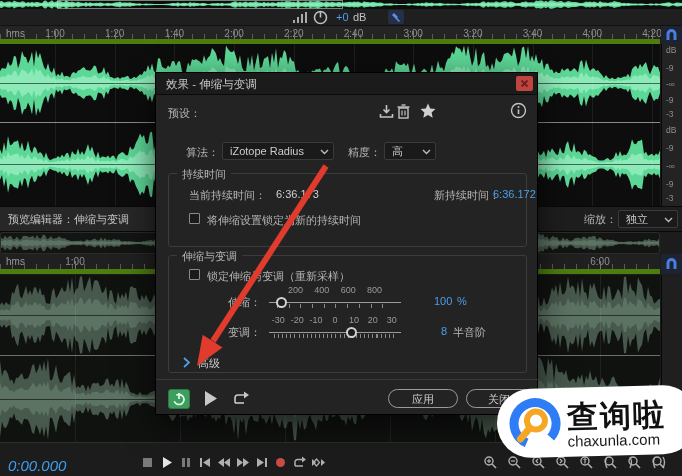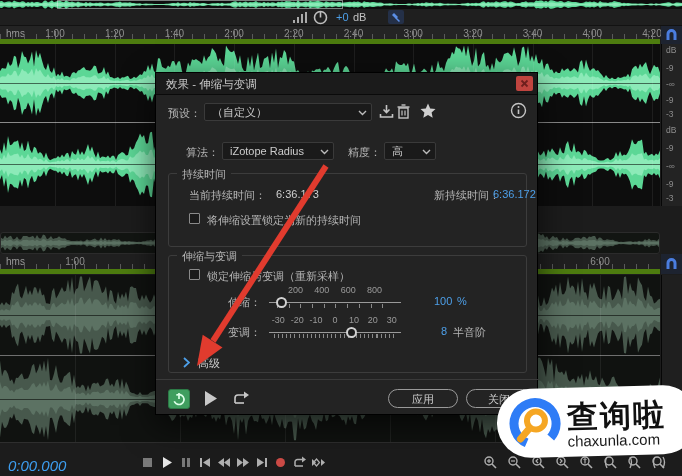--- a/index.html
+++ b/index.html
@@ -154,20 +154,32 @@
       <div class="gridline" style="left: 234.1px; top: 0px; bottom: 0px;"></div>
       <div class="gridline" style="left: 293.8px; top: 0px; bottom: 0px;"></div>
       <div class="gridline" style="left: 353.5px; top: 0px; bottom: 0px;"></div>
       <div class="gridline" style="left: 413.2px; top: 0px; bottom: 0px;"></div>
       <div class="gridline" style="left: 472.9px; top: 0px; bottom: 0px;"></div>
       <div class="gridline" style="left: 532.6px; top: 0px; bottom: 0px;"></div>
       <div class="gridline" style="left: 592.3px; top: 0px; bottom: 0px;"></div>
       <div class="gridline" style="left: 652px; top: 0px; bottom: 0px;"></div>
     </div>
 
+  <div class="abs" style="left:0;top:206px;width:682px;height:26px;background:#1e1e1e;border-top:1px solid #090909;border-bottom:1px solid #090909;">
+    <div class="abs" style="left:0;top:0;width:162px;height:24px;background:#272727;border-right:1px solid #0c0c0c;">
+      <span class="lbl" style="position:absolute;left:8px;top:5px;color:#c4c4c4;">预览编辑器：伸缩与变调</span>
+    </div>
+    <span class="abs lbl" style="left:584px;top:5px;">缩放：</span>
+    <div class="sel" style="left:618px;top:3px;width:60px;">
+      <span>独立</span>
+      <svg class="chev" width="9" height="6" viewBox="0 0 9 6">
+        <polyline points="1,1 4.5,4.5 8,1" fill="none" stroke="#bbb" stroke-width="1.4"></polyline>
+        </svg>
+    </div>
+  </div>
 
   <div class="abs wave" style="left:0;top:232px;width:660px;height:22px;background:#121512;border:1px solid #2b2b2b;border-radius:3px;">
       <svg width="658" height="20" viewBox="0 0 658 20" preserveAspectRatio="none">
         <polygon points="0,4.8 2,6.1 4,2.5 6,5.3 8,3.6 10,2.7 12,6.6 14,6.1 16,3.5 18,6.5 20,6.5 22,3.1 24,3.1 26,2.9 28,4.3 30,3.8 32,2.8 34,5.8 36,2.1 38,5.3 40,5.4 42,1.4 44,2.3 46,6.2 48,5.2 50,3.1 52,5.9 54,5.2 56,4.9 58,3.2 60,5.1 62,5.6 64,5.2 66,6.9 68,7.3 70,8.0 72,8.1 74,8.1 76,7.7 78,8.0 80,7.4 82,8.6 84,8.0 86,6.3 88,7.5 90,7.2 92,6.3 94,5.5 96,7.3 98,7.4 100,4.6 102,7.5 104,5.0 106,7.6 108,6.4 110,7.5 112,6.2 114,6.3 116,7.1 118,6.2 120,8.2 122,8.4 124,8.0 126,8.4 128,8.1 130,8.4 132,8.5 134,8.7 136,9.0 138,8.7 140,9.0 142,8.2 144,8.3 146,7.5 148,7.6 150,6.7 152,8.0 154,6.3 156,8.0 158,6.8 160,5.8 162,6.4 164,4.3 166,5.3 168,6.3 170,6.8 172,6.8 174,6.3 176,5.0 178,4.9 180,4.9 182,5.2 184,5.6 186,7.5 188,5.4 190,6.6 192,5.8 194,6.9 196,6.4 198,7.5 200,5.3 202,6.9 204,5.2 206,5.5 208,6.9 210,3.8 212,2.6 214,4.7 216,2.2 218,4.0 220,2.6 222,4.5 224,3.2 226,4.7 228,2.6 230,3.1 232,2.8 234,0.4 236,1.3 238,0.4 240,5.9 242,1.4 244,1.0 246,5.5 248,6.0 250,6.6 252,3.0 254,6.8 256,4.8 258,5.6 260,2.6 262,3.4 264,6.4 266,5.2 268,5.2 270,3.3 272,3.5 274,3.6 276,4.6 278,5.8 280,1.3 282,2.8 284,4.3 286,2.4 288,1.6 290,2.5 292,4.5 294,4.6 296,4.1 298,5.0 300,3.3 302,6.1 304,6.8 306,6.3 308,6.3 310,4.0 312,6.2 314,7.3 316,6.6 318,6.0 320,7.4 322,8.2 324,6.9 326,5.5 328,5.6 330,7.7 332,5.8 334,5.7 336,7.6 338,4.6 340,5.2 342,4.9 344,4.1 346,6.2 348,5.5 350,6.7 352,7.2 354,4.6 356,7.0 358,6.8 360,7.5 362,7.4 364,7.2 366,6.7 368,7.0 370,9.0 372,8.5 374,8.6 376,9.0 378,9.0 380,9.0 382,8.8 384,8.9 386,9.0 388,8.4 390,7.8 392,8.8 394,7.6 396,6.9 398,7.0 400,8.2 402,6.4 404,7.6 406,7.1 408,5.5 410,7.3 412,5.1 414,6.0 416,4.4 418,4.8 420,6.4 422,7.7 424,7.7 426,5.5 428,5.9 430,6.2 432,7.5 434,6.6 436,7.4 438,8.0 440,8.0 442,7.4 444,6.1 446,6.6 448,7.7 450,5.5 452,6.5 454,7.4 456,6.2 458,3.3 460,4.6 462,2.6 464,3.5 466,1.2 468,1.4 470,1.0 472,1.3 474,1.5 476,4.7 478,3.1 480,6.2 482,6.1 484,3.8 486,1.4 488,3.1 490,6.3 492,6.7 494,4.1 496,3.4 498,4.1 500,6.2 502,2.7 504,5.9 506,2.7 508,6.5 510,5.7 512,5.8 514,3.8 516,6.3 518,4.2 520,1.9 522,5.8 524,0.4 526,5.4 528,1.2 530,4.2 532,0.4 534,3.2 536,1.0 538,0.4 540,2.6 542,1.1 544,4.8 546,3.2 548,6.7 550,4.8 552,2.7 554,4.7 556,4.0 558,7.4 560,7.5 562,4.5 564,6.9 566,5.3 568,7.4 570,7.7 572,7.1 574,4.9 576,4.8 578,4.8 580,6.0 582,3.7 584,4.1 586,6.0 588,3.6 590,3.9 592,3.1 594,3.1 596,6.9 598,4.4 600,4.7 602,6.9 604,7.3 606,6.3 608,6.7 610,7.1 612,6.7 614,7.9 616,8.3 618,8.9 620,8.7 622,9.0 624,8.7 626,8.5 628,8.3 630,8.3 632,9.0 634,8.4 636,8.7 638,7.7 640,8.4 642,8.3 644,6.3 646,7.6 648,5.4 650,7.6 652,7.0 654,7.3 656,7.9 658,5.8 658,14.2 656,12.1 654,12.7 652,13.0 650,12.4 648,14.6 646,12.4 644,13.7 642,11.7 640,11.6 638,12.3 636,11.3 634,11.6 632,11.0 630,11.7 628,11.7 626,11.5 624,11.3 622,11.0 620,11.3 618,11.1 616,11.7 614,12.1 612,13.3 610,12.9 608,13.3 606,13.7 604,12.7 602,13.1 600,15.3 598,15.6 596,13.1 594,16.9 592,16.9 590,16.1 588,16.4 586,14.0 584,15.9 582,16.3 580,14.0 578,15.2 576,15.2 574,15.1 572,12.9 570,12.3 568,12.6 566,14.7 564,13.1 562,15.5 560,12.5 558,12.6 556,16.0 554,15.3 552,17.3 550,15.2 548,13.3 546,16.8 544,15.2 542,18.9 540,17.4 538,19.6 536,19.0 534,16.8 532,19.6 530,15.8 528,18.8 526,14.6 524,19.6 522,14.2 520,18.1 518,15.8 516,13.7 514,16.2 512,14.2 510,14.3 508,13.5 506,17.3 504,14.1 502,17.3 500,13.8 498,15.9 496,16.6 494,15.9 492,13.3 490,13.7 488,16.9 486,18.6 484,16.2 482,13.9 480,13.8 478,16.9 476,15.3 474,18.5 472,18.7 470,19.0 468,18.6 466,18.8 464,16.5 462,17.4 460,15.4 458,16.7 456,13.8 454,12.6 452,13.5 450,14.5 448,12.3 446,13.4 444,13.9 442,12.6 440,12.0 438,12.0 436,12.6 434,13.4 432,12.5 430,13.8 428,14.1 426,14.5 424,12.3 422,12.3 420,13.6 418,15.2 416,15.6 414,14.0 412,14.9 410,12.7 408,14.5 406,12.9 404,12.4 402,13.6 400,11.8 398,13.0 396,13.1 394,12.4 392,11.2 390,12.2 388,11.6 386,11.0 384,11.1 382,11.2 380,11.0 378,11.0 376,11.0 374,11.4 372,11.5 370,11.0 368,13.0 366,13.3 364,12.8 362,12.6 360,12.5 358,13.2 356,13.0 354,15.4 352,12.8 350,13.3 348,14.5 346,13.8 344,15.9 342,15.1 340,14.8 338,15.4 336,12.4 334,14.3 332,14.2 330,12.3 328,14.4 326,14.5 324,13.1 322,11.8 320,12.6 318,14.0 316,13.4 314,12.7 312,13.8 310,16.0 308,13.7 306,13.7 304,13.2 302,13.9 300,16.7 298,15.0 296,15.9 294,15.4 292,15.5 290,17.5 288,18.4 286,17.6 284,15.7 282,17.2 280,18.7 278,14.2 276,15.4 274,16.4 272,16.5 270,16.7 268,14.8 266,14.8 264,13.6 262,16.6 260,17.4 258,14.4 256,15.2 254,13.2 252,17.0 250,13.4 248,14.0 246,14.5 244,19.0 242,18.6 240,14.1 238,19.6 236,18.7 234,19.6 232,17.2 230,16.9 228,17.4 226,15.3 224,16.8 222,15.5 220,17.4 218,16.0 216,17.8 214,15.3 212,17.4 210,16.2 208,13.1 206,14.5 204,14.8 202,13.1 200,14.7 198,12.5 196,13.6 194,13.1 192,14.2 190,13.4 188,14.6 186,12.5 184,14.4 182,14.8 180,15.1 178,15.1 176,15.0 174,13.7 172,13.2 170,13.2 168,13.7 166,14.7 164,15.7 162,13.6 160,14.2 158,13.2 156,12.0 154,13.7 152,12.0 150,13.3 148,12.4 146,12.5 144,11.7 142,11.8 140,11.0 138,11.3 136,11.0 134,11.3 132,11.5 130,11.6 128,11.9 126,11.6 124,12.0 122,11.6 120,11.8 118,13.8 116,12.9 114,13.7 112,13.8 110,12.5 108,13.6 106,12.4 104,15.0 102,12.5 100,15.4 98,12.6 96,12.7 94,14.5 92,13.7 90,12.8 88,12.5 86,13.7 84,12.0 82,11.4 80,12.6 78,12.0 76,12.3 74,11.9 72,11.9 70,12.0 68,12.7 66,13.1 64,14.8 62,14.4 60,14.9 58,16.8 56,15.1 54,14.8 52,14.1 50,16.9 48,14.8 46,13.8 44,17.7 42,18.6 40,14.6 38,14.7 36,17.9 34,14.2 32,17.2 30,16.2 28,15.7 26,17.1 24,16.9 22,16.9 20,13.5 18,13.5 16,16.5 14,13.9 12,13.4 10,17.3 8,16.4 6,14.7 4,17.5 2,13.9 0,15.2" fill="#47584c"></polygon>
         <polygon points="0,7.7 2,8.3 4,6.6 6,7.9 8,7.1 10,6.7 12,8.5 14,8.2 16,7.1 18,8.4 20,8.4 22,6.9 24,6.9 26,6.8 28,7.4 30,7.2 32,6.8 34,8.1 36,6.5 38,7.9 40,7.9 42,6.1 44,6.5 46,8.3 48,7.8 50,6.9 52,8.2 54,7.8 56,7.7 58,6.9 60,7.8 62,8.0 64,7.8 66,8.6 68,8.8 70,9.1 72,9.2 74,9.1 76,9.0 78,9.1 80,8.8 82,9.4 84,9.1 86,8.3 88,8.9 90,8.7 92,8.4 94,8.0 96,8.8 98,8.8 100,7.6 102,8.9 104,7.7 106,8.9 108,8.4 110,8.9 112,8.3 114,8.3 116,8.7 118,8.3 120,9.2 122,9.3 124,9.1 126,9.3 128,9.2 130,9.3 132,9.3 134,9.4 136,9.6 138,9.4 140,9.6 142,9.2 144,9.2 146,8.9 148,8.9 150,8.5 152,9.1 154,8.3 156,9.1 158,8.6 160,8.1 162,8.4 164,7.4 166,7.9 168,8.3 170,8.5 172,8.6 174,8.3 176,7.8 178,7.7 180,7.7 182,7.8 184,8.0 186,8.9 188,7.9 190,8.4 192,8.1 194,8.6 196,8.4 198,8.9 200,7.9 202,8.6 204,7.8 206,8.0 208,8.6 210,7.2 212,6.7 214,7.6 216,6.5 218,7.3 220,6.7 222,7.5 224,6.9 226,7.6 228,6.7 230,6.9 232,6.7 234,5.7 236,6.1 238,5.7 240,8.1 242,6.1 244,5.9 246,8.0 248,8.2 250,8.5 252,6.9 254,8.5 256,7.6 258,8.0 260,6.7 262,7.0 264,8.4 266,7.9 268,7.9 270,7.0 272,7.1 274,7.1 276,7.6 278,8.1 280,6.1 282,6.8 284,7.5 286,6.6 288,6.2 290,6.6 292,7.5 294,7.6 296,7.3 298,7.7 300,7.0 302,8.2 304,8.6 306,8.3 308,8.3 310,7.3 312,8.3 314,8.8 316,8.5 318,8.2 320,8.8 322,9.2 324,8.6 326,8.0 328,8.0 330,9.0 332,8.1 334,8.1 336,8.9 338,7.6 340,7.8 342,7.7 344,7.3 346,8.3 348,8.0 350,8.5 352,8.7 354,7.6 356,8.7 358,8.6 360,8.9 362,8.8 364,8.8 366,8.5 368,8.7 370,9.5 372,9.3 374,9.4 376,9.6 378,9.6 380,9.5 382,9.5 384,9.5 386,9.6 388,9.3 390,9.0 392,9.5 394,8.9 396,8.6 398,8.7 400,9.2 402,8.4 404,8.9 406,8.7 408,8.0 410,8.8 412,7.8 414,8.2 416,7.5 418,7.7 420,8.4 422,9.0 424,9.0 426,8.0 428,8.1 430,8.3 432,8.9 434,8.5 436,8.8 438,9.1 440,9.1 442,8.8 444,8.2 446,8.5 448,8.9 450,8.0 452,8.4 454,8.8 456,8.3 458,7.0 460,7.6 462,6.7 464,7.1 466,6.0 468,6.1 470,5.9 472,6.1 474,6.2 476,7.6 478,6.9 480,8.3 482,8.3 484,7.2 486,6.1 488,6.9 490,8.3 492,8.5 494,7.4 496,7.0 498,7.3 500,8.3 502,6.7 504,8.2 506,6.7 508,8.4 510,8.0 512,8.1 514,7.2 516,8.3 518,7.4 520,6.3 522,8.1 524,5.7 526,7.9 528,6.1 530,7.4 532,5.7 534,6.9 536,6.0 538,5.7 540,6.7 542,6.0 544,7.7 546,7.0 548,8.5 550,7.7 552,6.7 554,7.6 556,7.3 558,8.8 560,8.9 562,7.5 564,8.6 566,7.9 568,8.9 570,9.0 572,8.7 574,7.7 576,7.7 578,7.7 580,8.2 582,7.2 584,7.3 586,8.2 588,7.1 590,7.2 592,6.9 594,6.9 596,8.6 598,7.5 600,7.6 602,8.6 604,8.8 606,8.3 608,8.5 610,8.7 612,8.5 614,9.1 616,9.3 618,9.5 620,9.4 622,9.6 624,9.4 626,9.3 628,9.2 630,9.2 632,9.6 634,9.3 636,9.4 638,9.0 640,9.3 642,9.3 644,8.3 646,8.9 648,7.9 650,8.9 652,8.7 654,8.8 656,9.0 658,8.1 658,11.9 656,11.0 654,11.2 652,11.3 650,11.1 648,12.1 646,11.1 644,11.7 642,10.7 640,10.7 638,11.0 636,10.6 634,10.7 632,10.4 630,10.8 628,10.8 626,10.7 624,10.6 622,10.4 620,10.6 618,10.5 616,10.7 614,10.9 612,11.5 610,11.3 608,11.5 606,11.7 604,11.2 602,11.4 600,12.4 598,12.5 596,11.4 594,13.1 592,13.1 590,12.8 588,12.9 586,11.8 584,12.7 582,12.8 580,11.8 578,12.3 576,12.3 574,12.3 572,11.3 570,11.0 568,11.1 566,12.1 564,11.4 562,12.5 560,11.1 558,11.2 556,12.7 554,12.4 552,13.3 550,12.3 548,11.5 546,13.0 544,12.3 542,14.0 540,13.3 538,14.3 536,14.0 534,13.1 532,14.3 530,12.6 528,13.9 526,12.1 524,14.3 522,11.9 520,13.7 518,12.6 516,11.7 514,12.8 512,11.9 510,12.0 508,11.6 506,13.3 504,11.8 502,13.3 500,11.7 498,12.7 496,13.0 494,12.6 492,11.5 490,11.7 488,13.1 486,13.9 484,12.8 482,11.7 480,11.7 478,13.1 476,12.4 474,13.8 472,13.9 470,14.1 468,13.9 466,14.0 464,12.9 462,13.3 460,12.4 458,13.0 456,11.7 454,11.2 452,11.6 450,12.0 448,11.1 446,11.5 444,11.8 442,11.2 440,10.9 438,10.9 436,11.2 434,11.5 432,11.1 430,11.7 428,11.9 426,12.0 424,11.0 422,11.0 420,11.6 418,12.3 416,12.5 414,11.8 412,12.2 410,11.2 408,12.0 406,11.3 404,11.1 402,11.6 400,10.8 398,11.3 396,11.4 394,11.1 392,10.5 390,11.0 388,10.7 386,10.4 384,10.5 382,10.5 380,10.5 378,10.4 376,10.4 374,10.6 372,10.7 370,10.5 368,11.3 366,11.5 364,11.2 362,11.2 360,11.1 358,11.4 356,11.3 354,12.4 352,11.3 350,11.5 348,12.0 346,11.7 344,12.7 342,12.3 340,12.2 338,12.4 336,11.1 334,11.9 332,11.9 330,11.0 328,12.0 326,12.0 324,11.4 322,10.8 320,11.2 318,11.8 316,11.5 314,11.2 312,11.7 310,12.7 308,11.7 306,11.7 304,11.4 302,11.8 300,13.0 298,12.3 296,12.7 294,12.4 292,12.5 290,13.4 288,13.8 286,13.4 284,12.5 282,13.2 280,13.9 278,11.9 276,12.4 274,12.9 272,12.9 270,13.0 268,12.1 266,12.1 264,11.6 262,13.0 260,13.3 258,12.0 256,12.4 254,11.5 252,13.1 250,11.5 248,11.8 246,12.0 244,14.1 242,13.9 240,11.9 238,14.3 236,13.9 234,14.3 232,13.3 230,13.1 228,13.3 226,12.4 224,13.1 222,12.5 220,13.3 218,12.7 216,13.5 214,12.4 212,13.3 210,12.8 208,11.4 206,12.0 204,12.2 202,11.4 200,12.1 198,11.1 196,11.6 194,11.4 192,11.9 190,11.6 188,12.1 186,11.1 184,12.0 182,12.2 180,12.3 178,12.3 176,12.2 174,11.7 172,11.4 170,11.5 168,11.7 166,12.1 164,12.6 162,11.6 160,11.9 158,11.4 156,10.9 154,11.7 152,10.9 150,11.5 148,11.1 146,11.1 144,10.8 142,10.8 140,10.4 138,10.6 136,10.4 134,10.6 132,10.7 130,10.7 128,10.8 126,10.7 124,10.9 122,10.7 120,10.8 118,11.7 116,11.3 114,11.7 112,11.7 110,11.1 108,11.6 106,11.1 104,12.3 102,11.1 100,12.4 98,11.2 96,11.2 94,12.0 92,11.6 90,11.3 88,11.1 86,11.7 84,10.9 82,10.6 80,11.2 78,10.9 76,11.0 74,10.9 72,10.8 70,10.9 68,11.2 66,11.4 64,12.2 62,12.0 60,12.2 58,13.1 56,12.3 54,12.2 52,11.8 50,13.1 48,12.2 46,11.7 44,13.5 42,13.9 40,12.1 38,12.1 36,13.5 34,11.9 32,13.2 30,12.8 28,12.6 26,13.2 24,13.1 22,13.1 20,11.6 18,11.6 16,12.9 14,11.8 12,11.5 10,13.3 8,12.9 6,12.1 4,13.4 2,11.7 0,12.3" fill="#5c7263"></polygon>
       </svg>
     </div>
 
   <div class="abs ruler" id="preview-ruler" style="left:0;top:254px;width:660px;height:20px;background:#202020;">
     <span class="unit-label">hms</span>
@@ -311,26 +323,20 @@
       <span id="dlg-title">效果 - 伸缩与变调</span>
       <div id="dlg-close">
         <svg width="17" height="15" viewBox="0 0 17 15">
           <line x1="5.5" y1="4.5" x2="11.5" y2="10.5" stroke="#6e1f1d" stroke-width="1.8"></line>
           <line x1="11.5" y1="4.5" x2="5.5" y2="10.5" stroke="#6e1f1d" stroke-width="1.8"></line>
         </svg>
       </div>
     </div>
 
     <span class="abs lbl" style="left:12px;top:33px;">预设：</span>
-    <div class="sel" style="left:48px;top:30px;width:168px;">
-      <span>（自定义）</span>
-      <svg class="chev" width="9" height="6" viewBox="0 0 9 6">
-        <polyline points="1,1 4.5,4.5 8,1" fill="none" stroke="#bbb" stroke-width="1.4"></polyline>
-        </svg>
-    </div>
     <svg class="toolbtn" style="left:222px;top:30px;" width="17" height="17" viewBox="0 0 17 17">
       <path d="M8.5 2 V9 M5.5 6.5 L8.5 9.5 L11.5 6.5" fill="none" stroke="#c4c4c4" stroke-width="1.6"></path>
       <path d="M2.5 11 V14 H14.5 V11" fill="none" stroke="#c4c4c4" stroke-width="1.6"></path>
     </svg>
     <svg class="toolbtn" style="left:240px;top:30px;" width="15" height="17" viewBox="0 0 15 17">
       <rect x="3" y="5" width="9" height="10" fill="none" stroke="#c4c4c4" stroke-width="1.4"></rect>
       <line x1="1.5" y1="4" x2="13.5" y2="4" stroke="#c4c4c4" stroke-width="1.4"></line>
       <line x1="5.5" y1="2" x2="9.5" y2="2" stroke="#c4c4c4" stroke-width="1.4"></line>
       <line x1="6" y1="7.5" x2="6" y2="12.5" stroke="#c4c4c4" stroke-width="1.2"></line>
       <line x1="9" y1="7.5" x2="9" y2="12.5" stroke="#c4c4c4" stroke-width="1.2"></line>

